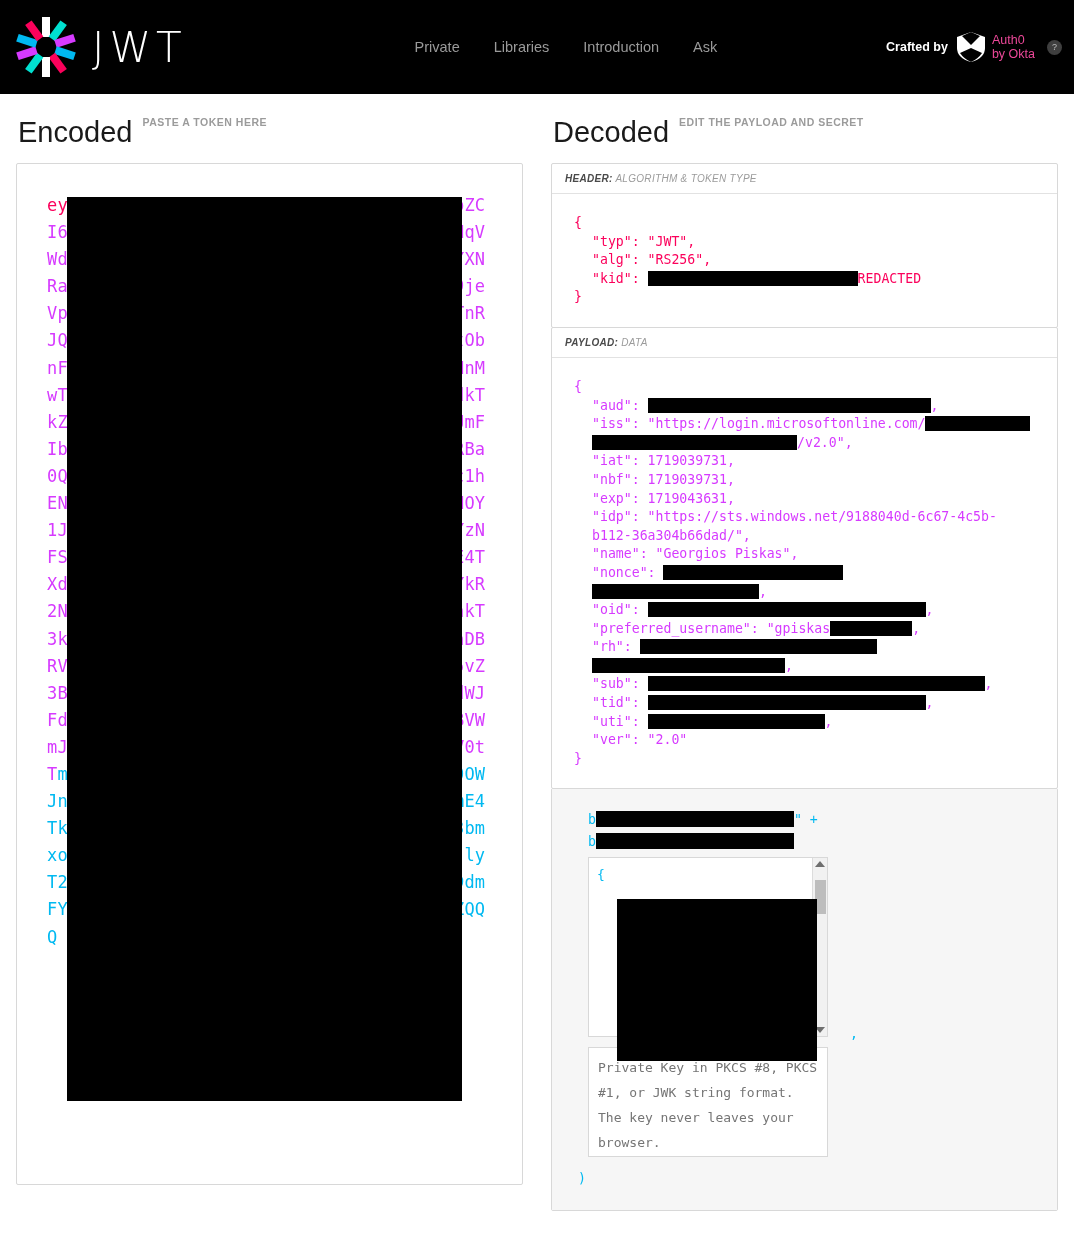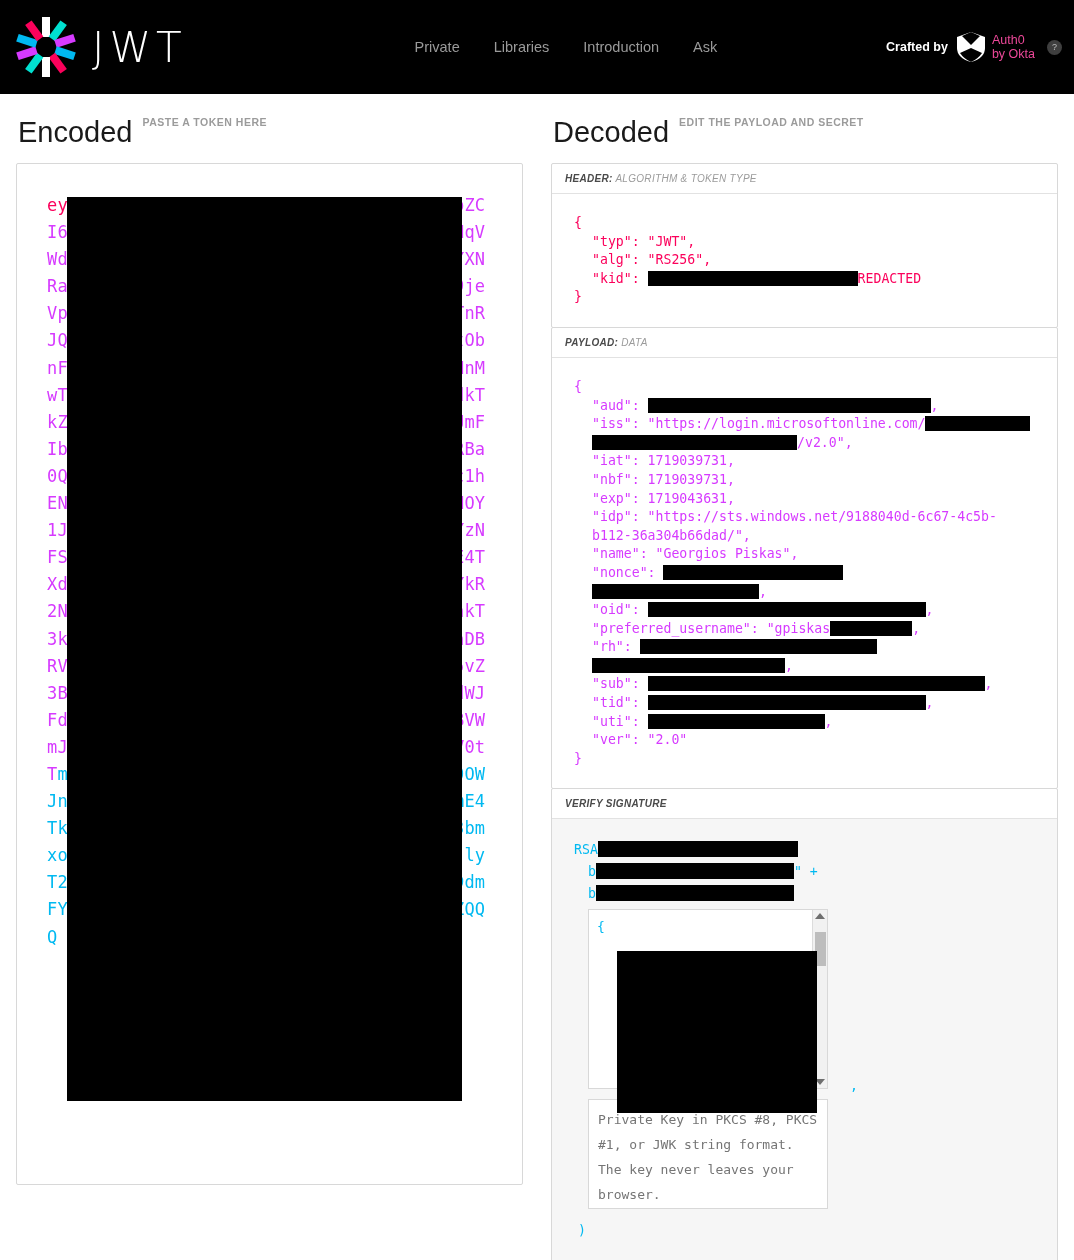--- a/index.html
+++ b/index.html
@@ -351,23 +351,21 @@
           <div style="padding-left: 18px;"><span>"rh": </span><span class="redact" style="display: inline-block; width: 237px; height: 15px; vertical-align: -3px;"></span><br><span class="redact" style="display: inline-block; width: 193px; height: 15px; vertical-align: -3px;"></span><span>,</span></div>
           <div style="padding-left: 18px;"><span>"sub": </span><span class="redact" style="display: inline-block; width: 337px; height: 15px; vertical-align: -3px;"></span><span>,</span></div>
           <div style="padding-left: 18px;"><span>"tid": </span><span class="redact" style="display: inline-block; width: 278px; height: 15px; vertical-align: -3px;"></span><span>,</span></div>
           <div style="padding-left: 18px;"><span>"uti": </span><span class="redact" style="display: inline-block; width: 177px; height: 15px; vertical-align: -3px;"></span><span>,</span></div>
           <div style="padding-left: 18px;"><span>"ver": </span><span>"2.0"</span></div>
           <div>}</div>
         </div>
     </div>
 
     <div class="panel" style="margin-top:-1px">
-      <div class="panel-label"><b>VERIFY SIGNATURE</b></div>
       <div class="sig-body">
-        <div><span>RSA</span><span class="redact" style="display:inline-block;width:200px;height:16px;vertical-align:-3px;"></span></div>
         <div style="padding-left:14px;"><span>b</span><span class="redact" style="display:inline-block;width:198px;height:16px;vertical-align:-3px;"></span><span>"</span> <span>+</span></div>
         <div style="padding-left:14px;"><span>b</span><span class="redact" style="display:inline-block;width:198px;height:16px;vertical-align:-3px;"></span></div>
 
         <div style="position:relative;">
           <div class="key-area">
             <span>{</span>
             <div class="scrollbar">
               <div class="sb-arrow sb-up"></div>
               <div class="sb-thumb"></div>
               <div class="sb-arrow sb-down"></div>

